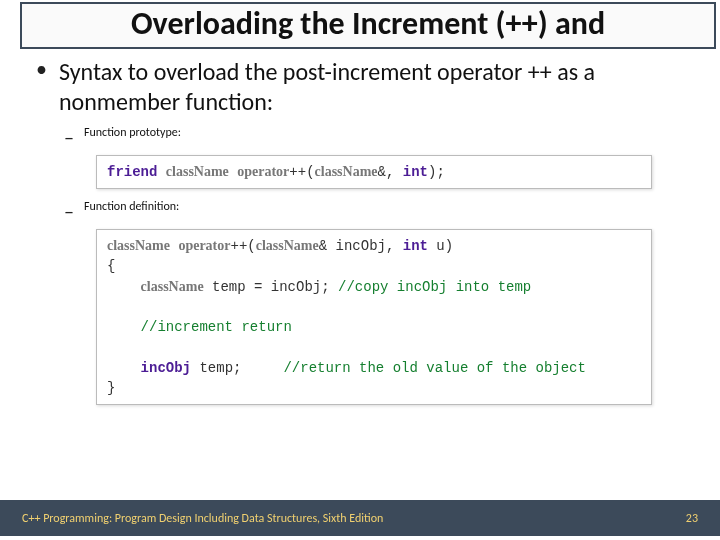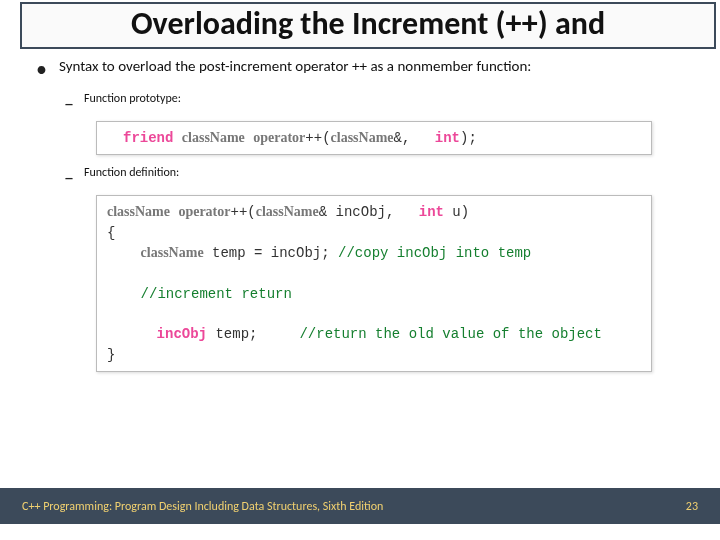--- a/index.html
+++ b/index.html
@@ -33,21 +33,21 @@
     align-items: flex-start;
     margin-bottom: 8px;
   }
   .bullet-dot {
     font-size: 22px;
     line-height: 1.2;
     margin-right: 12px;
     color: #222;
   }
   .bullet-text {
-    font-size: 15px;
+    font-size: 24px;
     color: #111;
     line-height: 1.25;
   }
   .sub-row {
     display: flex;
     align-items: flex-start;
     margin-left: 28px;
     margin-bottom: 6px;
     margin-top: 4px;
   }
@@ -65,26 +65,26 @@
     background: #fff;
     margin: 4px 40px 10px 60px;
     padding: 6px 10px 6px 10px;
     font-family: "Courier New", monospace;
     font-size: 14px;
     line-height: 1.45;
     color: #333;
     white-space: pre;
     box-shadow: 1px 1px 3px rgba(0,0,0,.15);
   }
-  .code-box .kw   { color: #ec4899; font-weight: bold; margin-left: 16px; }
+  .code-box .kw   { color: #4c1d95; font-weight: bold; }
   .code-box .cls  { color: #777; font-weight: bold; font-family: Liberation Serif, serif; }
   .code-box .cmt  { color: #157f2f; }
   .footer {
     position: absolute;
-    left: 0; right: 0; bottom: 16px;
+    left: 0; right: 0; bottom: 4px;
     height: 36px;
     background: #3c4a5a;
     color: #f0d070;
     display: flex;
     align-items: center;
     justify-content: space-between;
     padding: 0 22px;
     font-size: 12px;
   }
 </style>

